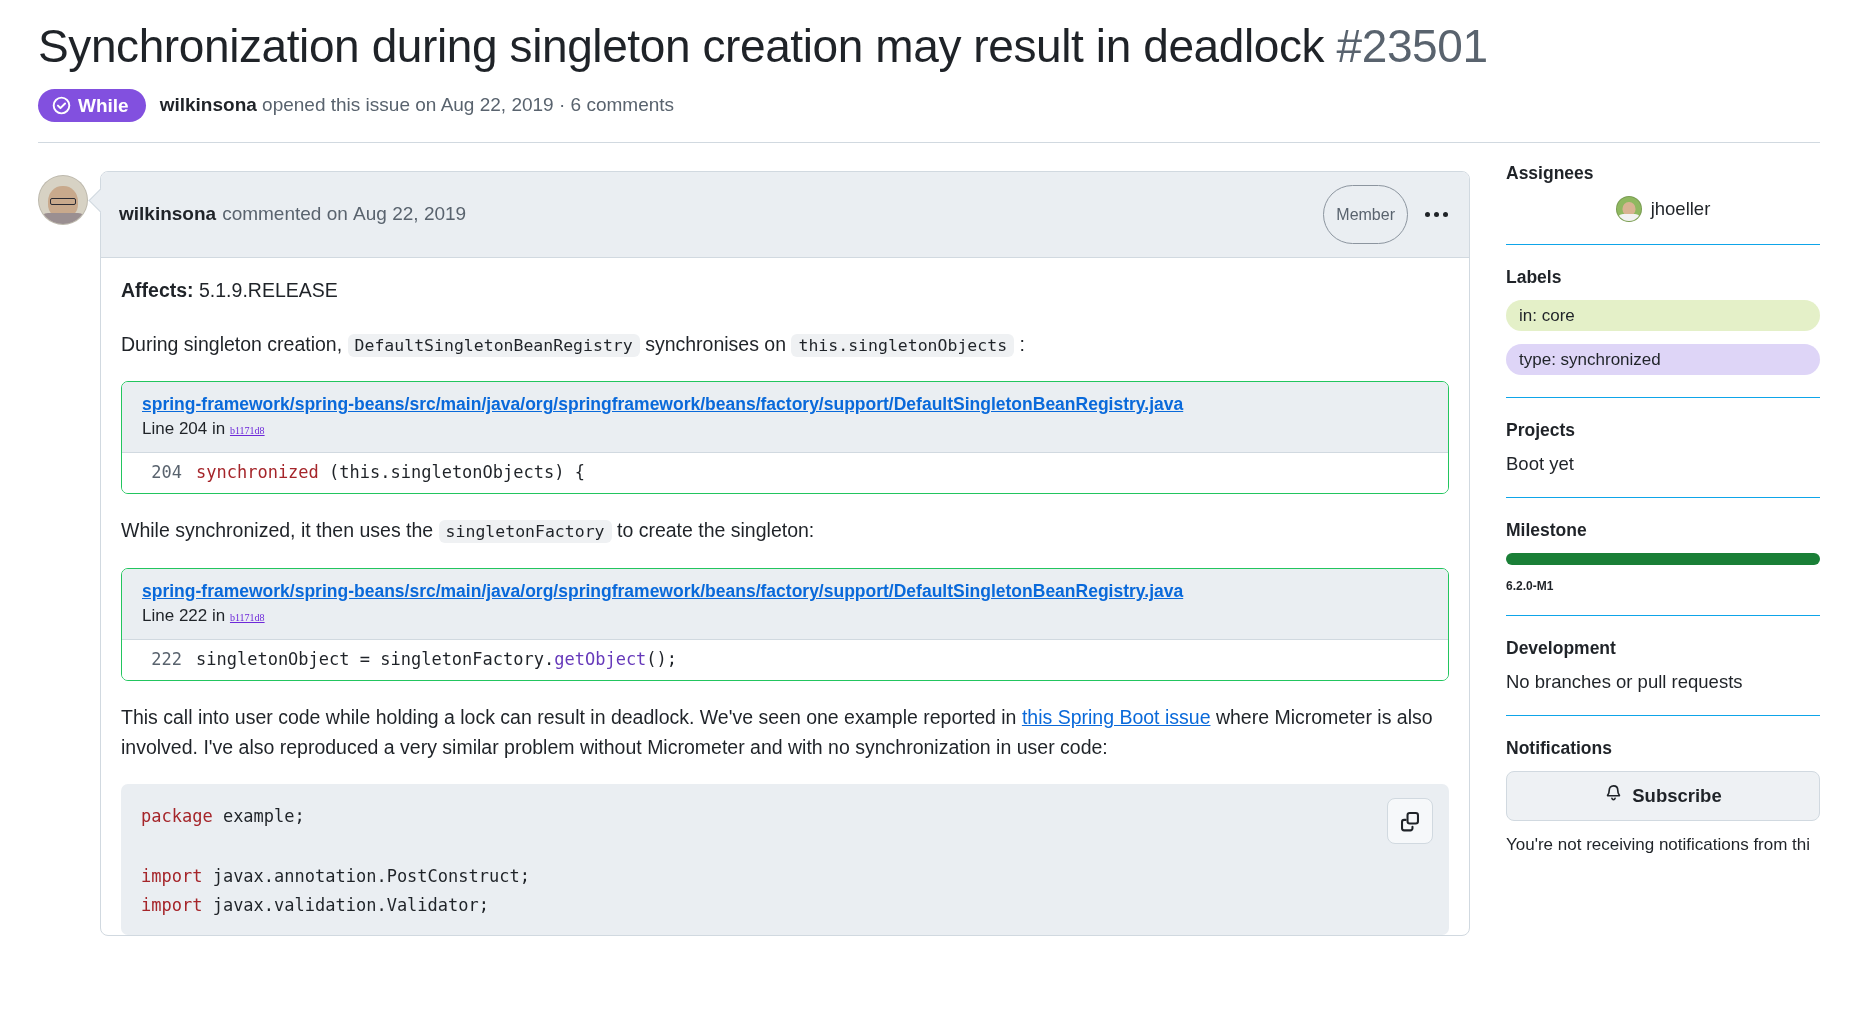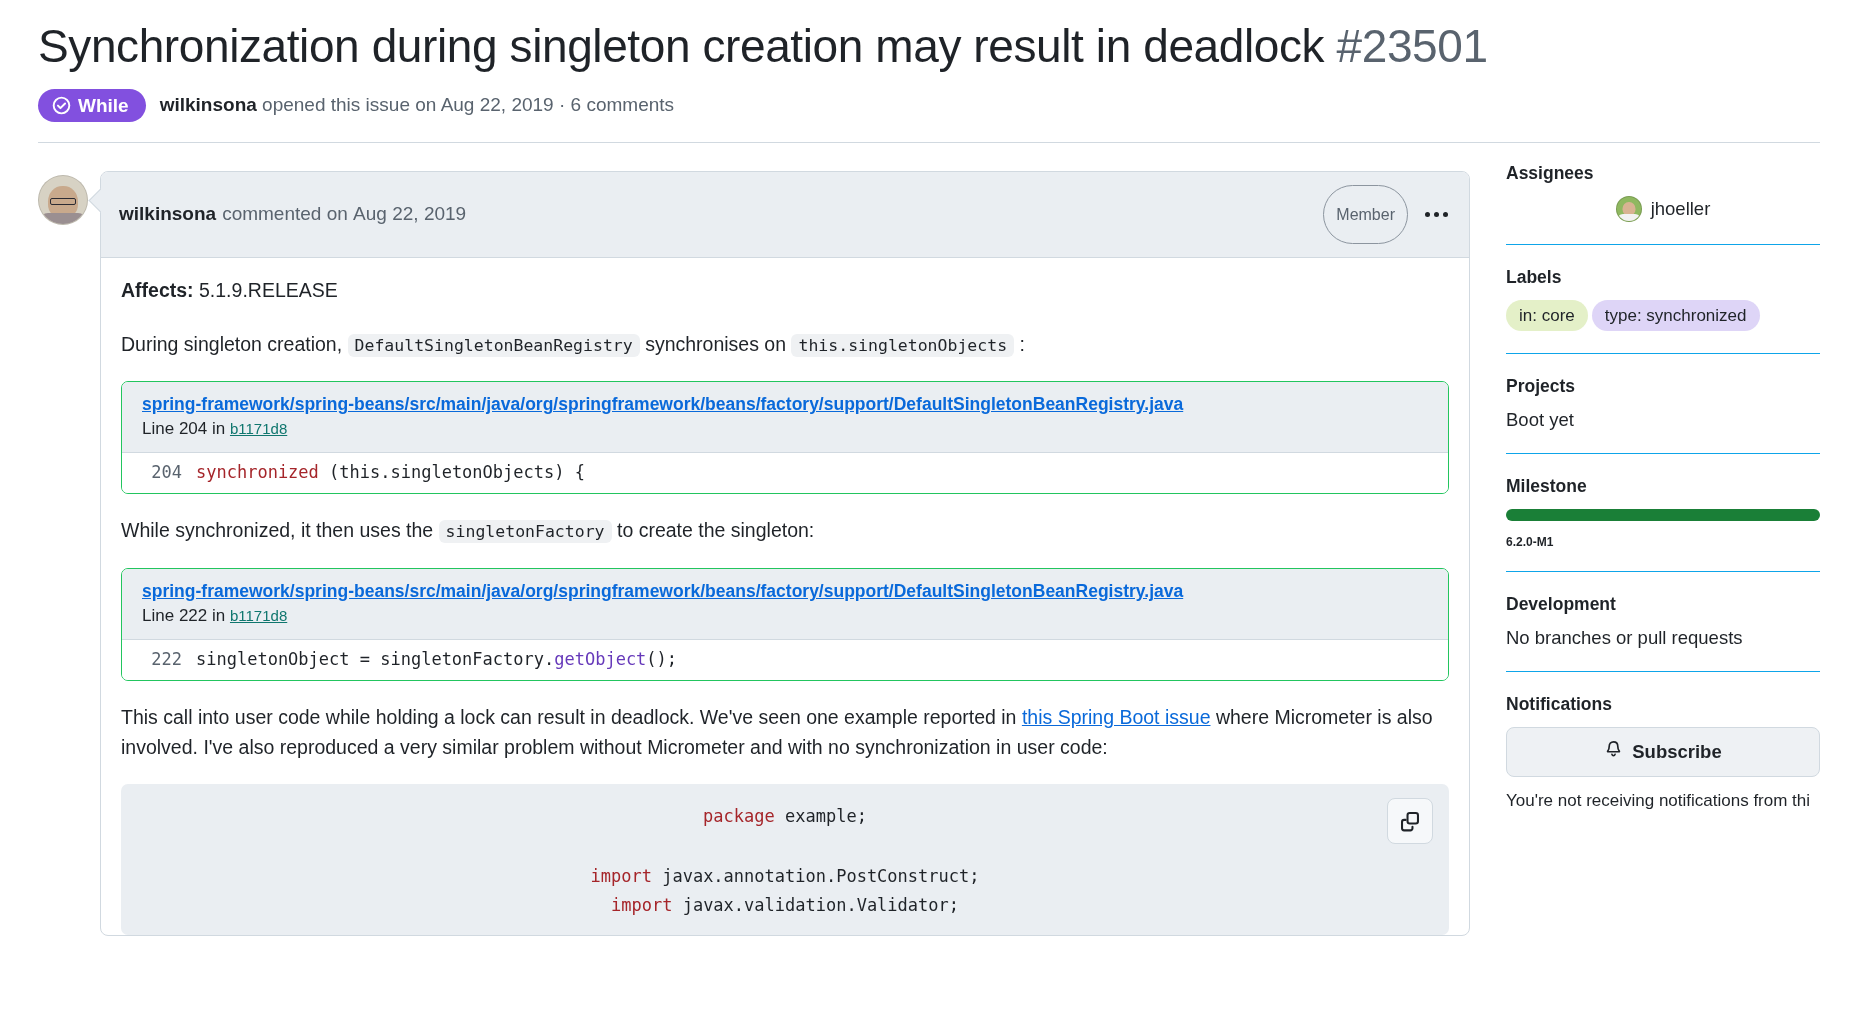--- a/index.html
+++ b/index.html
@@ -184,23 +184,23 @@
     display: block;
     font-size: 17.5px;
     color: #0969da;
     text-decoration: underline;
     font-weight: 600;
     margin-bottom: 4px;
     word-break: break-all;
   }
   .snippet-sub { font-size: 17px; color: #1f2328; }
   .snippet-sub a {
-    font-family: Liberation Sans, sans-serif;
-    font-size: 15px;
-    color: #0f766e;
+    font-family: Liberation Serif, serif;
+    font-size: 10px;
+    color: #6d28d9;
     text-decoration: underline;
   }
   .snippet-code {
     display: flex;
     font-family: "DejaVu Sans Mono", monospace;
     font-size: 17px;
     padding: 9px 0 11px 0;
     background: #fff;
     white-space: pre;
   }
@@ -214,42 +214,41 @@
     border-radius: 7px;
     padding: 18px 20px 14px 20px;
     font-family: "DejaVu Sans Mono", monospace;
     font-size: 17px;
     line-height: 1.75;
     position: relative;
     white-space: pre;
     color: #1f2328;
     margin-bottom: 0;
     min-height: 140px;
-    text-align: center;
   }
   .copy-btn {
     position: absolute; top: 14px; right: 16px;
     width: 46px; height: 46px;
     border: 1px solid #d1d9e0;
     border-radius: 8px;
     background: #f6f8fa;
     display: flex; align-items: center; justify-content: center;
     cursor: pointer;
   }
 
   
   .side-sec { padding: 0 0 22px 0; }
   .side-sec + .side-sec { border-top: 1px solid #0ea5e9; padding-top: 22px; }
   .side-title {
     font-size: 17.5px; font-weight: 600; color: #1f2328;
     margin: 0 0 12px 0;
   }
   .side-row { display: flex; align-items: center; gap: 9px; font-size: 18.5px; color:#1f2328;justify-content:center;}
   .side-muted { font-size: 18.5px; color: #1f2328; }
-  .label-pills { display: flex; flex-wrap: wrap; gap: 4px; }
+  .label-pills { display: flex; flex-wrap: wrap; gap: 13px; flex-direction: column; }
   .pill {
     border-radius: 999px;
     padding: 5px 13px;
     font-size: 17px;
     line-height: 1.25;
     white-space: nowrap;
   }
   .progress {
     height: 12px;
     border-radius: 999px;

